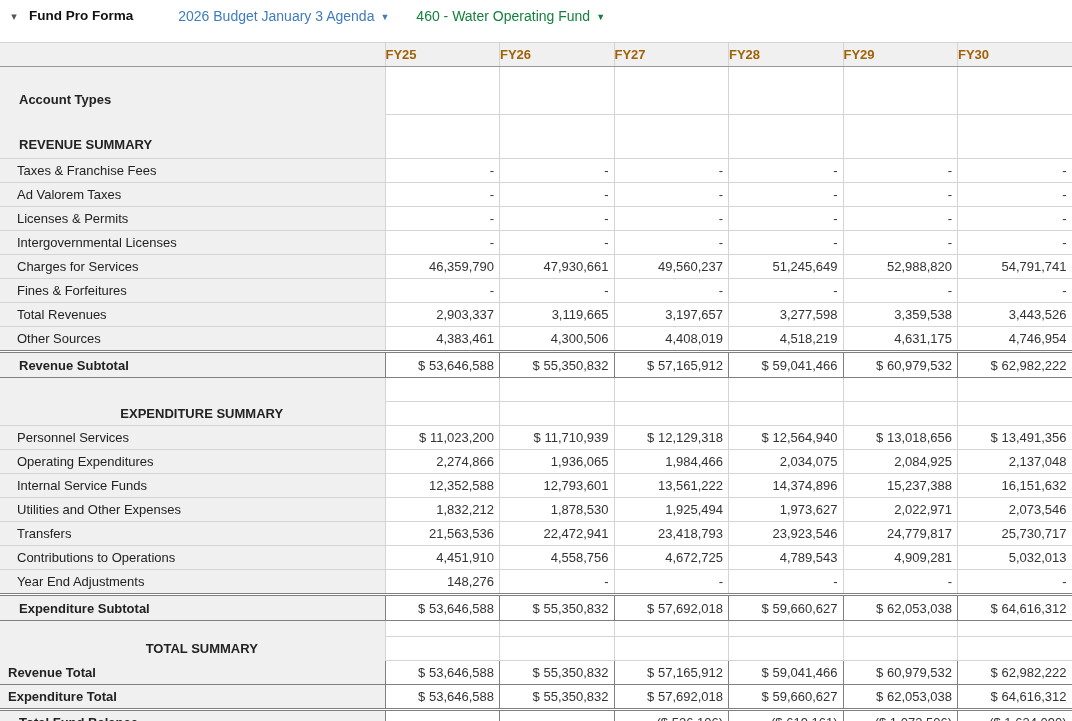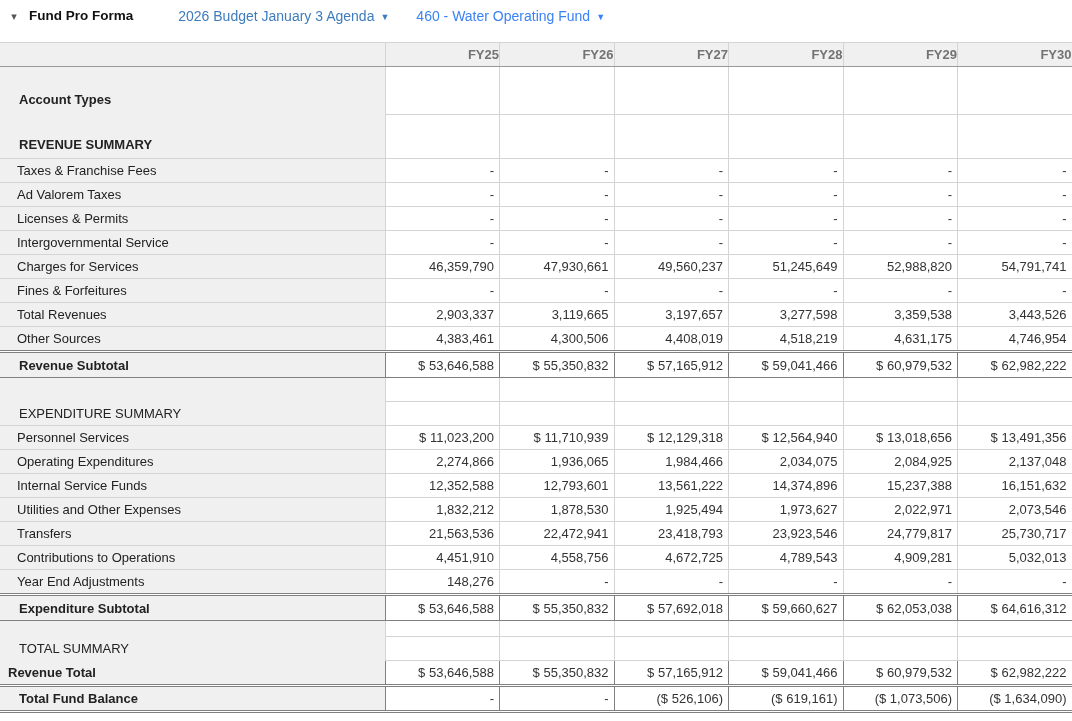--- a/index.html
+++ b/index.html
@@ -12,39 +12,39 @@
   .dd{font-size:14px;line-height:16px;cursor:pointer;white-space:nowrap;}
   .dd .arr{font-size:9px;margin-left:6px;position:relative;top:-1px;}
   .dd1{margin-left:45px;}
   .dd2{margin-left:27px;}
 
   
   table{border-collapse:collapse;table-layout:fixed;width:1072px;font-size:13px;}
   col.c-lbl{width:385px;}
   col.c-val{width:114.5px;}
 
-  th{background:#f0f0f0;font-weight:bold;color:#737373;text-align:right;
+  th{background:#f0f0f0;font-weight:bold;color:#a16207;text-align:left;
      border-top:1px solid #d4d4d4;border-bottom:1px solid #999;height:23px;padding:0;}
   th.val{border-left:1px solid #d4d4d4;}
   th.val:last-child{border-right:1px solid #d4d4d4;}
 
   td{padding:0;height:23px;color:#222;overflow:hidden;white-space:nowrap;}
   td.lbl{background:#f0f0f0;padding-left:19px;}
   td.val{background:#fff;text-align:right;padding-right:5px;color:#333;
          border-left:1px solid #d4d4d4;border-bottom:1px solid #d4d4d4;}
   td.val:last-child{border-right:1px solid #d4d4d4;}
 
   tr.tall-a td{height:40px;vertical-align:bottom;}
   tr.tall-a td.lbl{font-weight:bold;padding-bottom:7px;}
   tr.tall-b td{height:38px;vertical-align:bottom;}
   tr.tall-b td.lbl{font-weight:bold;padding-bottom:6px;}
 
   tr.detail td.lbl{padding-left:17px;border-bottom:1px solid #d4d4d4;border-top:1px solid #d4d4d4;}
 
-  tr.section td.lbl{font-weight:normal;}
+  tr.section td.lbl{font-weight:bold;text-align:center;}
   tr.section td.val, tr.spacer td.val, tr.spacer-sm td.val{border-bottom:1px solid #d4d4d4;}
   tr.spacer-sm td{height:15px;}
 
   tr.subtotal td{border-top:3px double #808080;border-bottom:1px solid #808080;height:24px;margin-top:12px;}
   tr.subtotal td.lbl{font-weight:bold;}
   tr.subtotal td.val{border-left:1px solid #808080;}
   tr.subtotal td.val:last-child{border-right:1px solid #808080;}
 
   tr.totalrow td{border-bottom:1px solid #808080;}
   tr.totalrow td.lbl{font-weight:bold;padding-left:8px;}
@@ -58,21 +58,21 @@
 </style>
 </head>
 <body>
 
 <div class="titlebar">
   <span class="caret">▾</span>
   <span class="ttl">Fund Pro Forma</span>
   <span class="dd dd1" style="color: rgb(62, 124, 190);">
     <span>2026 Budget January 3 Agenda</span><span class="arr">▼</span>
   </span>
-  <span class="dd dd2" style="color: #3b82f6;">
+  <span class="dd dd2" style="color: #15803d;">
     <span>460 - Water Operating Fund</span><span class="arr">▼</span>
   </span>
 </div>
 
 <table>
   <colgroup>
     <col class="c-lbl">
     <col class="c-val">
       <col class="c-val">
       <col class="c-val">
@@ -131,21 +131,21 @@
       <tr class="detail">
         <td class="lbl">Licenses &amp; Permits</td>
         <td class="val">-</td>
         <td class="val">-</td>
         <td class="val">-</td>
         <td class="val">-</td>
         <td class="val">-</td>
         <td class="val">-</td>
       </tr>
       <tr class="detail">
-        <td class="lbl">Intergovernmental Service</td>
+        <td class="lbl">Intergovernmental Licenses</td>
         <td class="val">-</td>
         <td class="val">-</td>
         <td class="val">-</td>
         <td class="val">-</td>
         <td class="val">-</td>
         <td class="val">-</td>
       </tr>
       <tr class="detail">
         <td class="lbl">Charges for Services</td>
         <td class="val">46,359,790</td>
@@ -301,20 +301,29 @@
       </tr>
       <tr class="totalrow">
         <td class="lbl">Revenue Total</td>
         <td class="val">$ 53,646,588</td>
         <td class="val">$ 55,350,832</td>
         <td class="val">$ 57,165,912</td>
         <td class="val">$ 59,041,466</td>
         <td class="val">$ 60,979,532</td>
         <td class="val">$ 62,982,222</td>
       </tr>
+      <tr class="totalrow">
+        <td class="lbl">Expenditure Total</td>
+        <td class="val">$ 53,646,588</td>
+        <td class="val">$ 55,350,832</td>
+        <td class="val">$ 57,692,018</td>
+        <td class="val">$ 59,660,627</td>
+        <td class="val">$ 62,053,038</td>
+        <td class="val">$ 64,616,312</td>
+      </tr>
       <tr class="grand">
         <td class="lbl">Total Fund Balance</td>
         <td class="val">-</td>
         <td class="val">-</td>
         <td class="val">($ 526,106)</td>
         <td class="val">($ 619,161)</td>
         <td class="val">($ 1,073,506)</td>
         <td class="val">($ 1,634,090)</td>
       </tr>
     </tbody>

